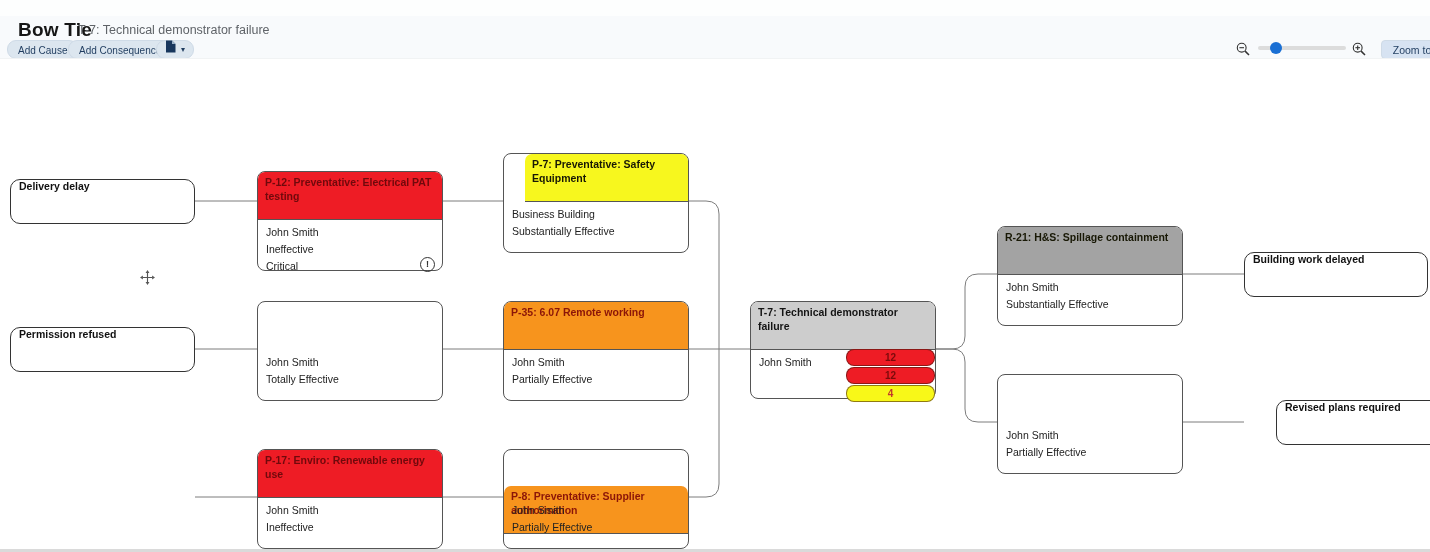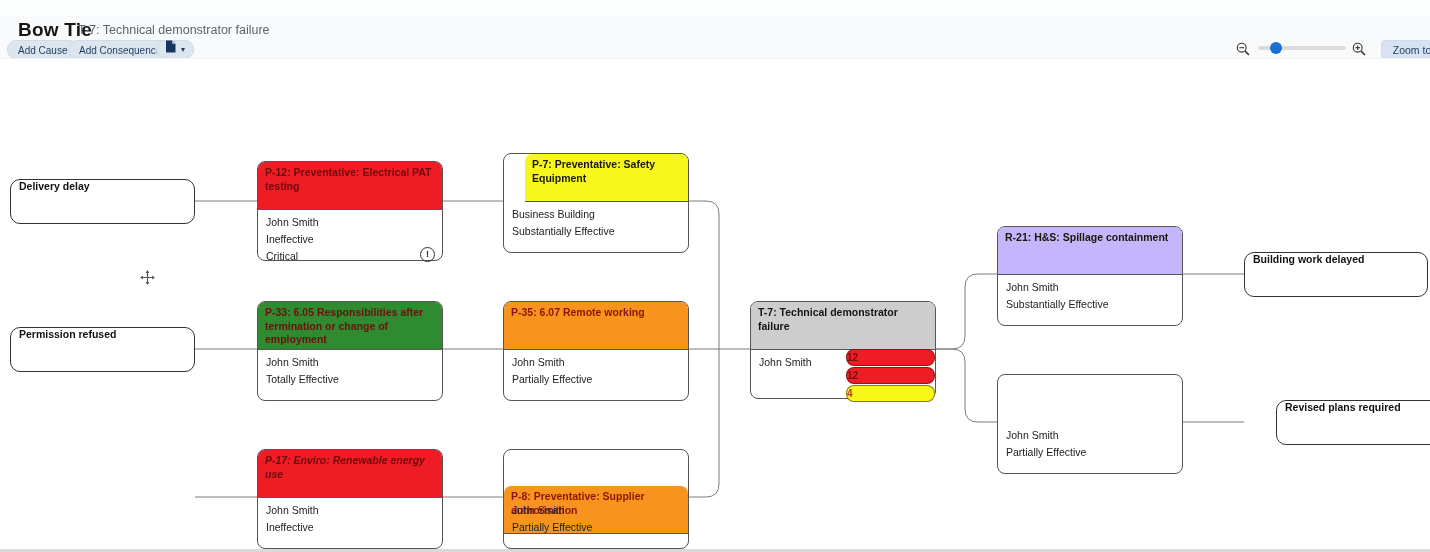--- a/index.html
+++ b/index.html
@@ -32,21 +32,21 @@
   
   .card{position:absolute;width:186px;height:100px;background:#fff;border:1px solid #555;border-radius:8px;
         box-sizing:border-box;cursor:pointer;}
   .card-header{position:absolute;left:0;top:0;right:0;height:48px;border-bottom:1px solid #555;
         border-radius:7px 7px 0 0;box-sizing:border-box;padding:4px 7px;font-size:10.5px;font-weight:bold;line-height:1.3;}
   .card-row{position:absolute;left:8px;font-size:10.5px;color:#222;white-space:nowrap;}
   .row1{top:54px}.row2{top:71px}.row3{top:88px}
   .alert{position:absolute;right:7px;top:85px;width:13px;height:13px;border:1.4px solid #333;border-radius:50%;
          font-size:9px;font-weight:bold;color:#333;text-align:center;line-height:12px;cursor:pointer;}
   .badge{position:absolute;left:95px;width:87px;height:15px;border:1px solid rgba(60,20,10,.55);border-radius:8px;
-         text-align:left;font-size:10px;font-weight:bold;line-height:15px;}
+         text-align:center;font-size:10px;font-weight:bold;line-height:15px;}
   #move-cursor{position:absolute;left:139px;top:210px;width:17px;height:17px;}
 </style>
 </head>
 <body>
 
 <div id="app">
 
   <div id="topbar">
     <div id="app-title">Bow Tie</div>
     <div id="diagram-title">T-7: Technical demonstrator failure</div>
@@ -103,34 +103,33 @@
         <path d="M1183 273 H1244"></path>
         <path d="M1183 421 H1244"></path>
       </g>
     </svg>
 
     <div class="node" style="left:10px;top:120px">
       <span>Delivery delay</span></div>
     <div class="node" style="left:10px;top:268px">
       <span>Permission refused</span></div>
 
-    <div class="card" style="left:257px;top:102px">
+    <div class="card" style="left:257px;top:112px">
       <div class="card-header" style="background-color: rgb(238, 28, 37); color: rgb(112, 9, 12);">P-12: Preventative: Electrical PAT testing</div>
       <div class="card-row row1">John Smith</div>
       <div class="card-row row2">Ineffective</div>
       <div class="card-row row3">Critical</div>
       <div class="alert">!</div>
     </div>
     <div class="card" style="left:257px;top:242px">
-      <div class="card-header" style="background-color: rgb(46, 139, 47); color: rgb(110, 16, 14);">P-33: 6.05 Responsibilities after termination or change of employment</div>
       <div class="card-row row1">John Smith</div>
       <div class="card-row row2">Totally Effective</div>
     </div>
     <div class="card" style="left:257px;top:390px">
-      <div class="card-header" style="background-color: rgb(238, 28, 37); color: rgb(112, 9, 12); font-style: italic;">P-17: Enviro: Renewable energy use</div>
+      <div class="card-header" style="background-color: rgb(238, 28, 37); color: rgb(112, 9, 12);">P-17: Enviro: Renewable energy use</div>
       <div class="card-row row1">John Smith</div>
       <div class="card-row row2">Ineffective</div>
     </div>
 
     <div class="card" style="left:503px;top:94px">
       <div class="card-header" style="background-color: rgb(247, 247, 30); color: rgb(24, 24, 5); margin-left: 21px;">P-7: Preventative: Safety Equipment</div>
       <div class="card-row row1">Business Building</div>
       <div class="card-row row2">Substantially Effective</div>
     </div>
     <div class="card" style="left:503px;top:242px">
@@ -146,21 +145,21 @@
 
     <div class="card" style="left:750px;top:242px;height:98px">
       <div class="card-header" style="background-color: rgb(205, 205, 205); color: rgb(20, 20, 20);">T-7: Technical demonstrator failure</div>
       <div class="card-row row1">John Smith</div>
       <div class="badge" style="top: 47px; background-color: rgb(238, 28, 37); color: rgb(122, 11, 11);">12</div>
       <div class="badge" style="top: 65px; background-color: rgb(238, 28, 37); color: rgb(122, 11, 11);">12</div>
       <div class="badge" style="top: 83px; background-color: rgb(248, 248, 24); color: rgb(192, 57, 43);">4</div>
     </div>
 
     <div class="card" style="left:997px;top:167px">
-      <div class="card-header" style="background-color: #c4b5fd; color: rgb(24, 24, 5);">R-21: H&amp;S: Spillage containment</div>
+      <div class="card-header" style="background-color: #a3a3a3; color: rgb(24, 24, 5);">R-21: H&amp;S: Spillage containment</div>
       <div class="card-row row1">John Smith</div>
       <div class="card-row row2">Substantially Effective</div>
     </div>
     <div class="card" style="left:997px;top:315px">
       <div class="card-row row1">John Smith</div>
       <div class="card-row row2">Partially Effective</div>
     </div>
 
     <div class="node" style="left:1244px;top:193px;width:184px">
       <span>Building work delayed</span></div>

